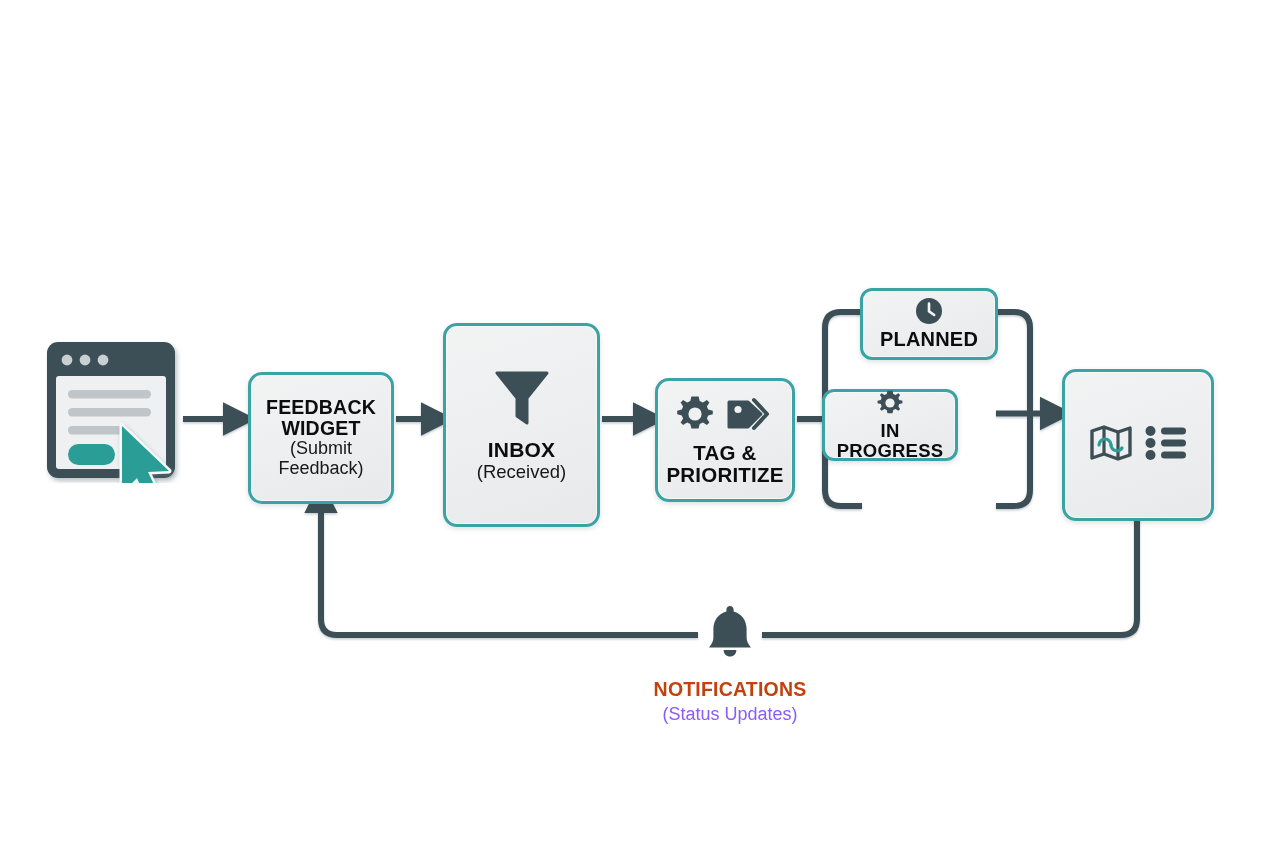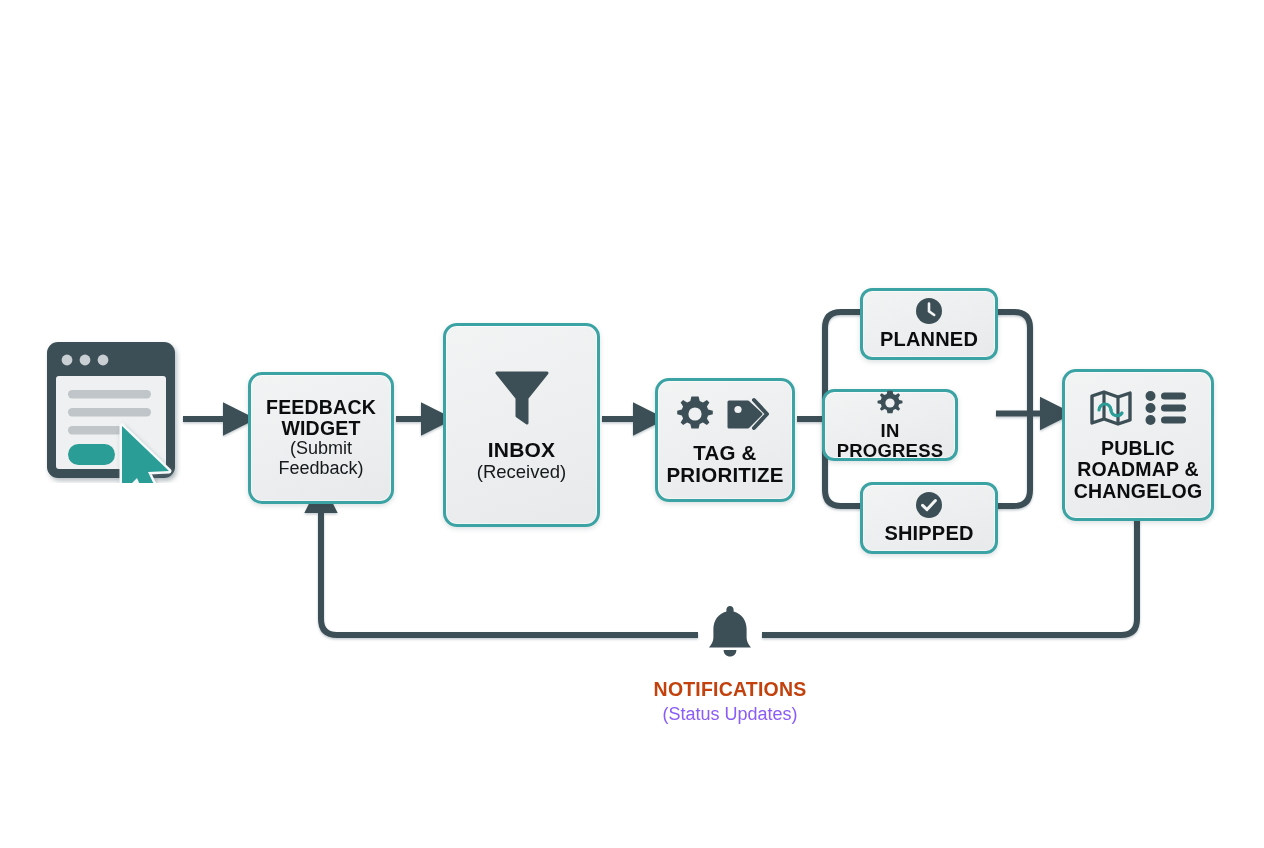--- a/index.html
+++ b/index.html
@@ -278,31 +278,20 @@
       <svg width="28" height="28" viewBox="0 0 40 40">
         <path fill="#3d4f56" d="M20,2.5 l3.6,0 1.1,4.6 3.2,1.3 4.0,-2.5 2.5,2.5 -2.5,4.0 1.3,3.2 4.6,1.1 0,3.6 -4.6,1.1 -1.3,3.2 2.5,4.0 -2.5,2.5 -4.0,-2.5 -3.2,1.3 -1.1,4.6 -3.6,0 -3.6,0 -1.1,-4.6 -3.2,-1.3 -4.0,2.5 -2.5,-2.5 2.5,-4.0 -1.3,-3.2 -4.6,-1.1 0,-3.6 4.6,-1.1 1.3,-3.2 -2.5,-4.0 2.5,-2.5 4.0,2.5 3.2,-1.3 1.1,-4.6 z"></path>
         <circle cx="20" cy="20" r="6.6" fill="#eef0f1"></circle>
       </svg>
     </span>
     <div class="title">
       <span>IN PROGRESS</span>
     </div>
   </div>
 
-  <div class="node" id="node-shipped">
-    <span>
-      <svg width="28" height="28" viewBox="0 0 28 28">
-        <circle cx="14" cy="14" r="13" fill="#3d4f56"></circle>
-        <path d="M7.6,14.4 L12,18.6 L20.4,9.6" fill="none" stroke="#f4f6f6" stroke-width="3" stroke-linecap="round" stroke-linejoin="round"></path>
-      </svg>
-    </span>
-    <div class="title">
-      <span>SHIPPED</span>
-    </div>
-  </div>
 
   <div class="node" id="node-public">
     <div class="icon-row" style="gap:12px;">
       <span>
         <svg width="44" height="40" viewBox="0 0 44 40">
           <path d="M3,8 L15,4 L29,9 L41,5 L41,32 L29,36 L15,31 L3,35 Z" fill="none" stroke="#3d4f56" stroke-width="3.4" stroke-linejoin="round"></path>
           <path d="M15,4 L15,31" stroke="#3d4f56" stroke-width="3.2" fill="none"></path>
           <path d="M29,9 L29,36" stroke="#3d4f56" stroke-width="3.2" fill="none"></path>
           <path d="M10,22 A6,6 0 0 1 22,22" fill="none" stroke="#2a9d96" stroke-width="3.2" stroke-linecap="round"></path>
           <path d="M22,22 A6,6 0 0 0 33,25" fill="none" stroke="#2a9d96" stroke-width="3.2" stroke-linecap="round"></path>
@@ -312,25 +301,20 @@
         <svg width="42" height="36" viewBox="0 0 42 36">
           <circle cx="5.5" cy="6" r="5" fill="#3d4f56"></circle>
           <rect x="16" y="2.4" width="25" height="7" rx="3.5" fill="#3d4f56"></rect>
           <circle cx="5.5" cy="18" r="5" fill="#3d4f56"></circle>
           <rect x="16" y="14.4" width="25" height="7" rx="3.5" fill="#3d4f56"></rect>
           <circle cx="5.5" cy="30" r="5" fill="#3d4f56"></circle>
           <rect x="16" y="26.4" width="25" height="7" rx="3.5" fill="#3d4f56"></rect>
         </svg>
       </span>
     </div>
-    <div class="title" style="margin-top:6px;">
-      <span>PUBLIC</span><br>
-      <span>ROADMAP &amp;</span><br>
-      <span>CHANGELOG</span>
-    </div>
   </div>
 
   <div id="notifications">
     <div class="bell-wrap">
       <span>
         <svg width="54" height="58" viewBox="0 0 54 58">
           <path d="M27,4 C29,4 30.6,5.6 30.6,7.6 L30.6,9.4 C38.6,11.4 43.6,18.4 43.6,27
                    L43.6,35 C43.6,40 46,43 48,45.4 L6,45.4 C8,43 10.4,40 10.4,35
                    L10.4,27 C10.4,18.4 15.4,11.4 23.4,9.4 L23.4,7.6
                    C23.4,5.6 25,4 27,4 Z" fill="#3d4f56"></path>

